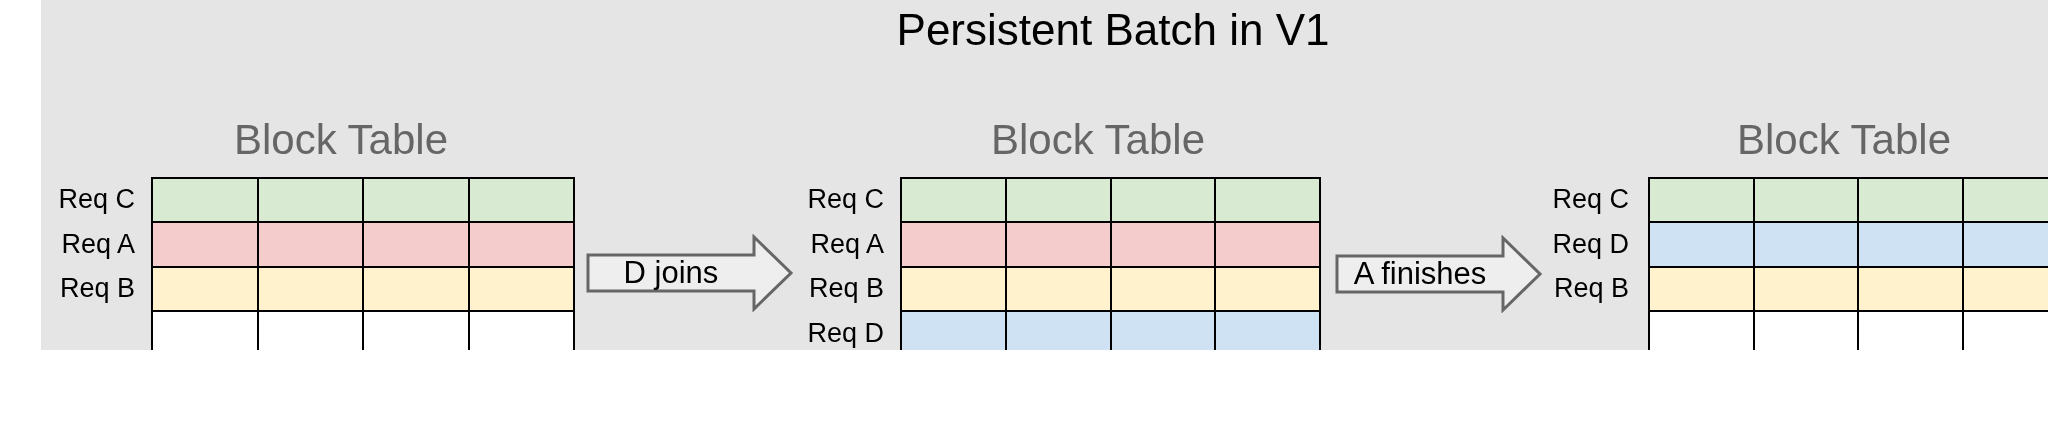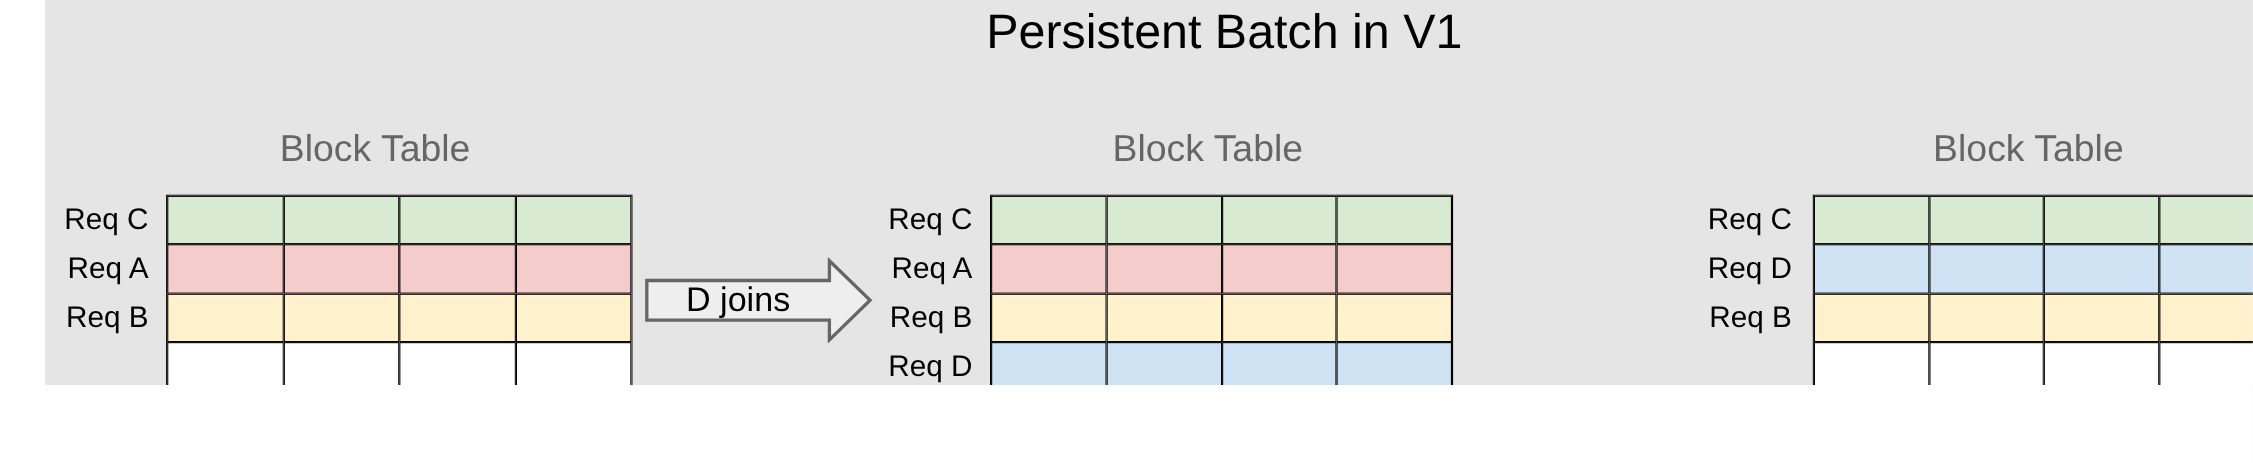--- a/index.html
+++ b/index.html
@@ -21,21 +21,21 @@
     font-size: 44px;
     line-height: 1.1;
     white-space: nowrap;
     color: #000000;
   }
   .panel { position: absolute; inset: 0; }
   .block-title {
     position: absolute;
     top: 116px;
     transform: translateX(-50%);
-    font-size: 34px;
+    font-size: 42px;
     color: #666666;
     white-space: nowrap;
   }
   .p1 .block-title { left: 300px; }
   .p2 .block-title { left: 1057px; }
   .p3 .block-title { left: 1803px; }
 
   .grid {
     position: absolute;
     top: 177px;
@@ -163,20 +163,26 @@
         <div class="cell" style="background: rgb(207, 226, 243);"></div>
         <div class="cell" style="background: rgb(207, 226, 243);"></div>
         <div class="cell" style="background: rgb(207, 226, 243);"></div>
         <div class="cell" style="background: rgb(255, 255, 255);"></div>
         <div class="cell" style="background: rgb(255, 255, 255);"></div>
         <div class="cell" style="background: rgb(255, 255, 255);"></div>
         <div class="cell" style="background: rgb(255, 255, 255);"></div>
       </div>
   </div>
 
+  <div class="arrow arrow-2">
+    <svg viewBox="0 0 208 78">
+      <polygon points="2,21 168,21 168,3 205,39 168,75 168,57 2,57" fill="#eeeeee" stroke="#666666" stroke-width="3" stroke-linejoin="miter"></polygon>
+    </svg>
+    <div class="arrow-label">A finishes</div>
+  </div>
 
   <div class="panel p3">
     <div class="block-title">Block Table</div>
     <div class="row-labels">
         <div class="row-label">Req C</div>
         <div class="row-label bold">Req D</div>
         <div class="row-label">Req B</div>
         <div class="row-label"></div>
         <div class="row-label"></div>
       </div>

